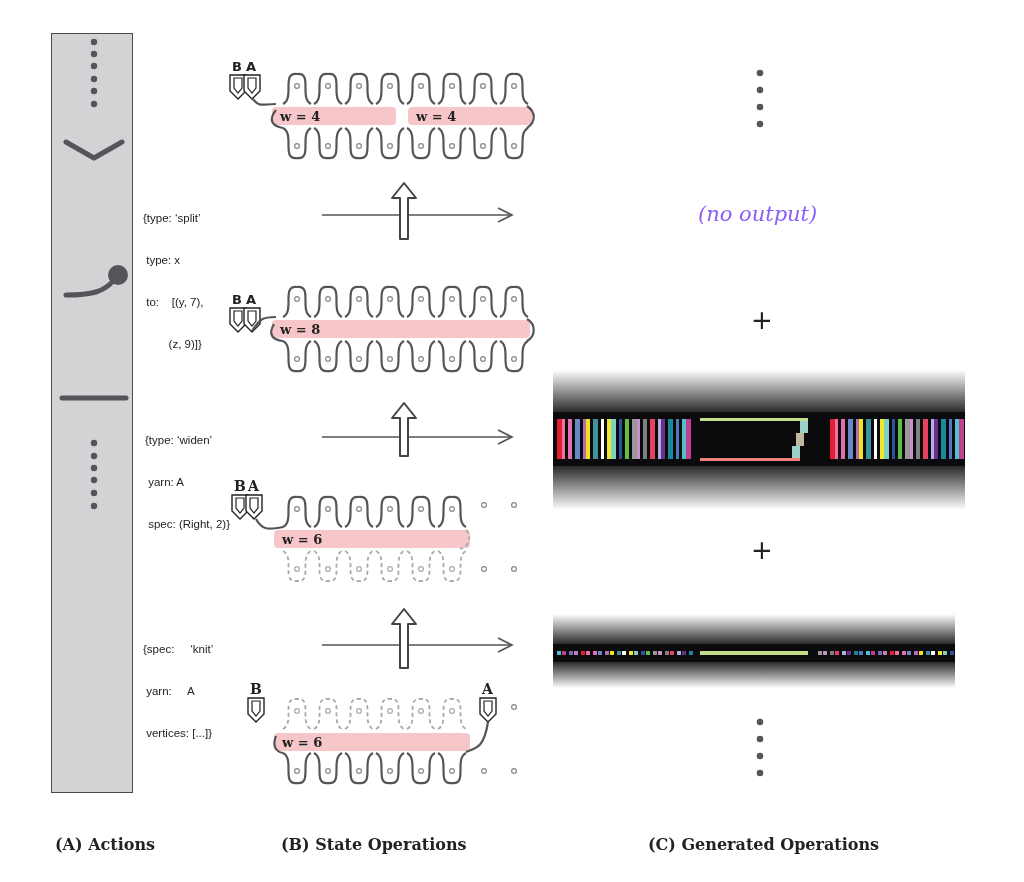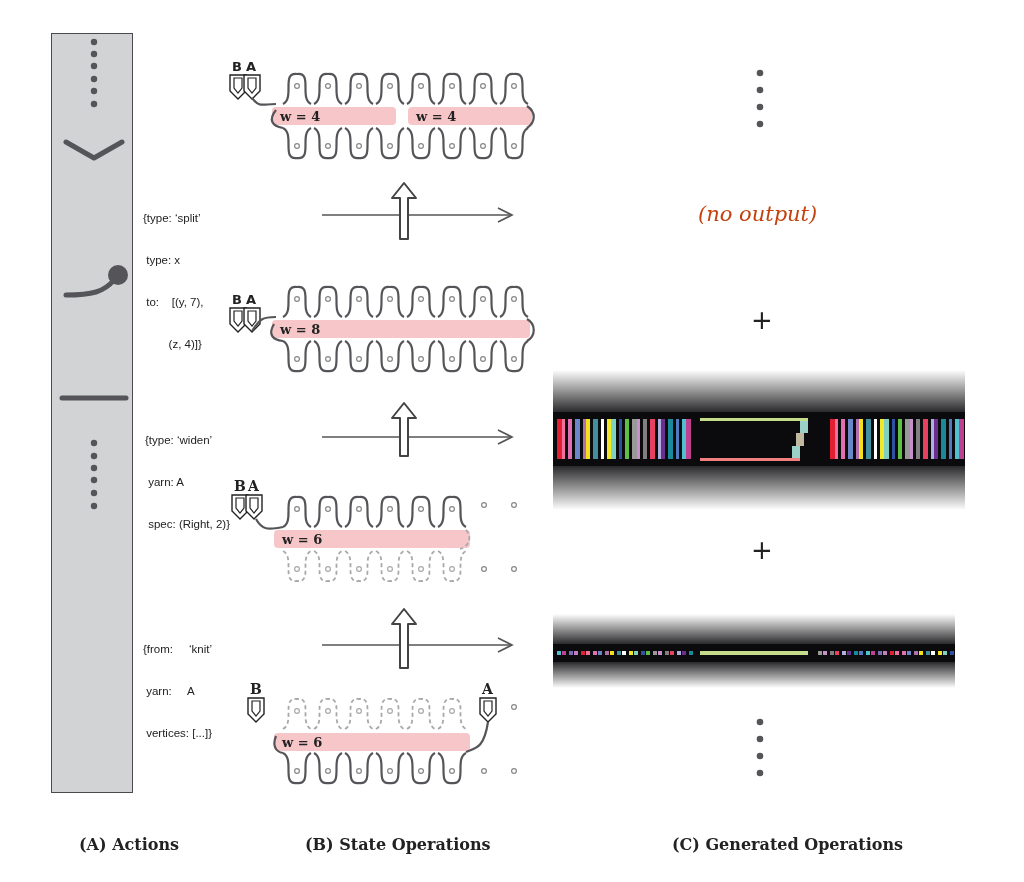--- a/index.html
+++ b/index.html
@@ -1,21 +1,21 @@
 <!DOCTYPE html>
 <html><head>
 <meta charset="utf-8">
 <style>
   html, body { margin: 0; padding: 0; background: #ffffff; }
   body { width: 1024px; height: 882px; position: relative; overflow: hidden; font-family: "DejaVu Serif", serif; }
   .abs { position: absolute; }
   #actions-bar { left: 51px; top: 33px; width: 82px; height: 760px; background: #d2d3d5; border: 1.5px solid #4a4a4e; box-sizing: border-box; }
   .code { font-family: Liberation Sans, sans-serif; font-size: 11.5px; line-height: 14px; color: #222; white-space: pre; }
-  .caption { font-family: "DejaVu Serif", serif; font-weight: bold; font-size: 16px; color: #222; margin-left: 24px; }
-  #no-output { font-family: "DejaVu Serif", serif; font-style: italic; font-size: 21px; color: #c2410c; }
+  .caption { font-family: "DejaVu Serif", serif; font-weight: bold; font-size: 16px; color: #222; }
+  #no-output { font-family: "DejaVu Serif", serif; font-style: italic; font-size: 21px; color: #8b5cf6; }
   .plus { font-family: "DejaVu Sans", sans-serif; font-size: 26px; color: #222; }
   .wlabel { font-family: "DejaVu Serif", serif; font-weight: bold; font-size: 13px; fill: #222; }
   .carrier-label { font-family: "DejaVu Sans", sans-serif; font-weight: bold; font-size: 13px; fill: #222; }
   .carrier-label-serif { font-family: "DejaVu Serif", serif; font-weight: bold; font-size: 14px; fill: #222; }
   svg { overflow: visible; }
 </style>
 </head>
 <body>
 
 <div id="actions-bar" class="abs">
@@ -46,29 +46,29 @@
         <circle cx="42" cy="459" r="3.2"></circle>
         <circle cx="42" cy="472" r="3.2"></circle>
     </g>
   </svg>
 </div>
 
 <div class="abs code" style="left:143px;top:183px">
   <div>{type: ‘split’</div>
   <div> type: x</div>
   <div> to:    [(y, 7),</div>
-  <div>        (z, 4)]}</div>
+  <div>        (z, 9)]}</div>
 </div>
 <div class="abs code" style="left:145px;top:405px">
   <div>{type: ‘widen’</div>
   <div> yarn: A</div>
   <div> spec: (Right, 2)}</div>
 </div>
 <div class="abs code" style="left:143px;top:614px">
-  <div>{from:     ‘knit’</div>
+  <div>{spec:     ‘knit’</div>
   <div> yarn:     A</div>
   <div> vertices: [...]}</div>
 </div>
 
 <svg id="state-svg" class="abs" style="left:0;top:0" width="1024" height="882">
 
   <g>
     <line x1="322" y1="215" x2="512" y2="215" stroke="#555" stroke-width="1.6"></line>
     <polyline points="498,208 512,215 498,222" fill="none" stroke="#555" stroke-width="1.6"></polyline>
     <path d="M400,239 L400,198 L392,198 L404,183 L416,198 L408,198 L408,239 Z" fill="#fff" stroke="#444" stroke-width="2" stroke-linejoin="round"></path>

